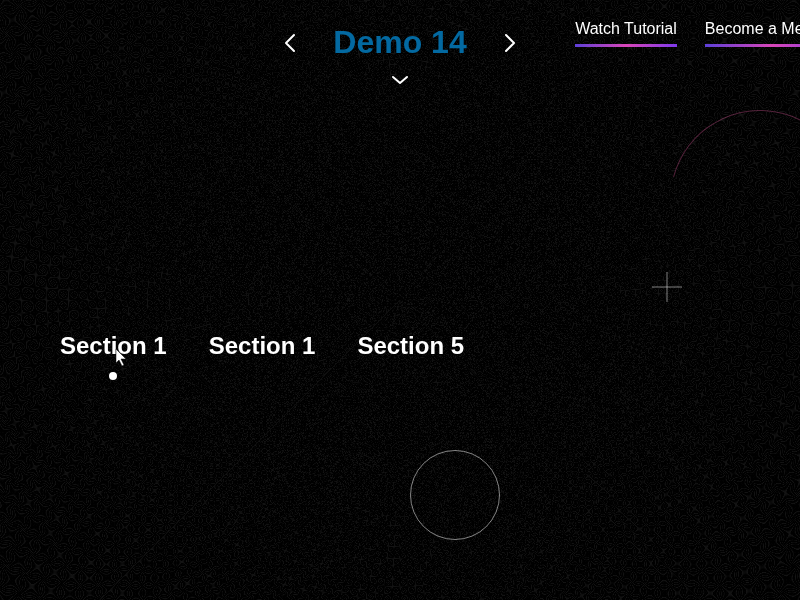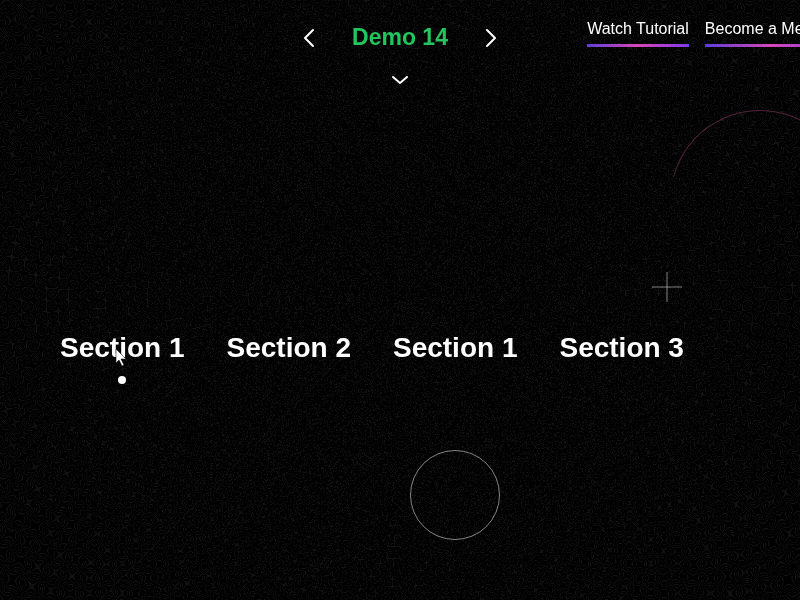--- a/index.html
+++ b/index.html
@@ -46,38 +46,38 @@
       gap: 36px;
     }
     .nav-arrow {
       color: #fff;
       cursor: pointer;
       display: flex;
       align-items: center;
       justify-content: center;
     }
     .title {
-      color: #22c55e;
-      font-size: 23px;
+      color: #0369a1;
+      font-size: 32px;
       font-weight: 600;
     }
     .dropdown-arrow {
       position: absolute;
       top: 72px;
       left: 50%;
       transform: translateX(-50%);
       color: #fff;
       cursor: pointer;
     }
     .top-links {
       position: absolute;
       top: 20px;
       right: 0;
       display: flex;
-      gap: 16px;
+      gap: 28px;
       padding-right: 0;
     }
     .top-link {
       color: #fff;
       font-size: 16px;
       font-weight: 400;
       cursor: pointer;
       padding-bottom: 6px;
       border-bottom: 3px solid;
       border-image: linear-gradient(90deg, #5b3fd9, #d946b8, #7c3aed) 1;
@@ -89,21 +89,21 @@
     .sections {
       position: absolute;
       top: 332px;
       left: 60px;
       right: 0;
       display: flex;
       gap: 42px;
     }
     .section {
       color: #fff;
-      font-size: 28px;
+      font-size: 24px;
       font-weight: 600;
       cursor: pointer;
       position: relative;
     }
     .section.active::after {
       content: '';
       position: absolute;
       bottom: -20px;
       left: 50%;
       transform: translateX(-50%);
@@ -177,23 +177,22 @@
   </svg>
 </span>
 
 <div class="top-links">
   <span class="top-link">Watch Tutorial</span>
   <span class="top-link">Become a Member</span>
 </div>
 
 <div class="sections">
   <span class="section active">Section 1</span>
-  <span class="section">Section 2</span>
   <span class="section">Section 1</span>
-  <span class="section">Section 3</span>
+  <span class="section">Section 5</span>
 </div>
 
 <div class="circle-large"></div>
 <div class="circle-small"></div>
 <div class="plus">
   <svg width="34" height="34" viewBox="0 0 34 34" fill="none">
     <line x1="17" y1="2" x2="17" y2="32" stroke="rgba(255,255,255,0.5)" stroke-width="1"></line>
     <line x1="2" y1="17" x2="32" y2="17" stroke="rgba(255,255,255,0.5)" stroke-width="1"></line>
   </svg>
 </div>

